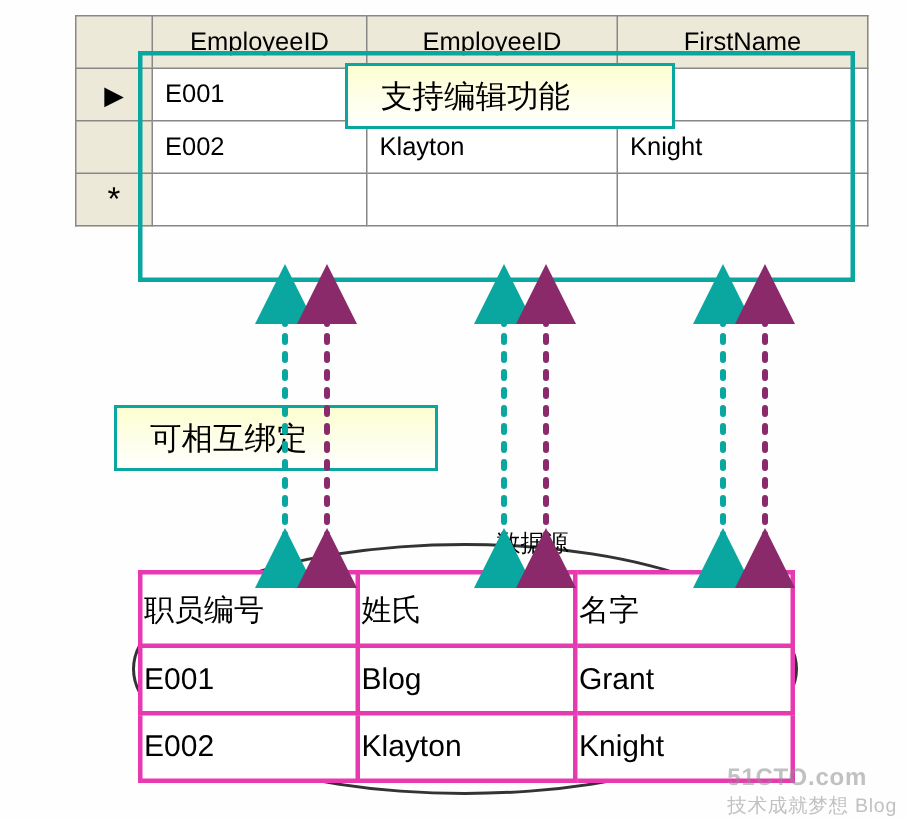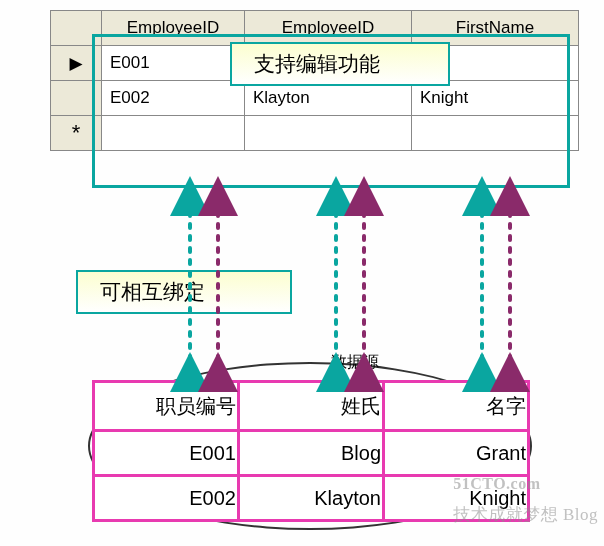--- a/index.html
+++ b/index.html
@@ -80,21 +80,21 @@
   .bottom-wrap {
     position: absolute;
     left: 92px;
     top: 380px;
   }
   .bottom-table {
     border-collapse: collapse;
   }
   .bottom-table th, .bottom-table td {
     border: 3px solid #e83ab0;
-    text-align: right;
+    text-align: left;
     font-size: 20px;
   }
   .bottom-table th {
     width: 140px;
     height: 44px;
     font-weight: normal;
     background: #fff;
   }
   .bottom-table td {
     height: 40px;
@@ -117,33 +117,32 @@
     left: 283px;
     top: 352px;
     font-size: 16px;
     margin-left: 48px;
   }
 
   
   .watermark {
     position: absolute;
     right: 6px;
-    bottom: 20px;
+    bottom: 0;
     font-size: 16px;
     font-weight: bold;
     color: rgba(142,142,142,0.55);
-    font-family: Liberation Serif, serif;
+    font-family: Liberation Sans, sans-serif;
     letter-spacing: 0.5px;
   }
   .watermark .sub {
     display:block;
-    font-size: 17px;
+    font-size: 13px;
     font-weight: normal;
     text-align: right;
-    margin-top: 10px;
   }
 
   
   .arrows {
     position: absolute;
     left: 0; top: 0;
     width: 604px; height: 546px;
     pointer-events: none;
   }
 </style>

